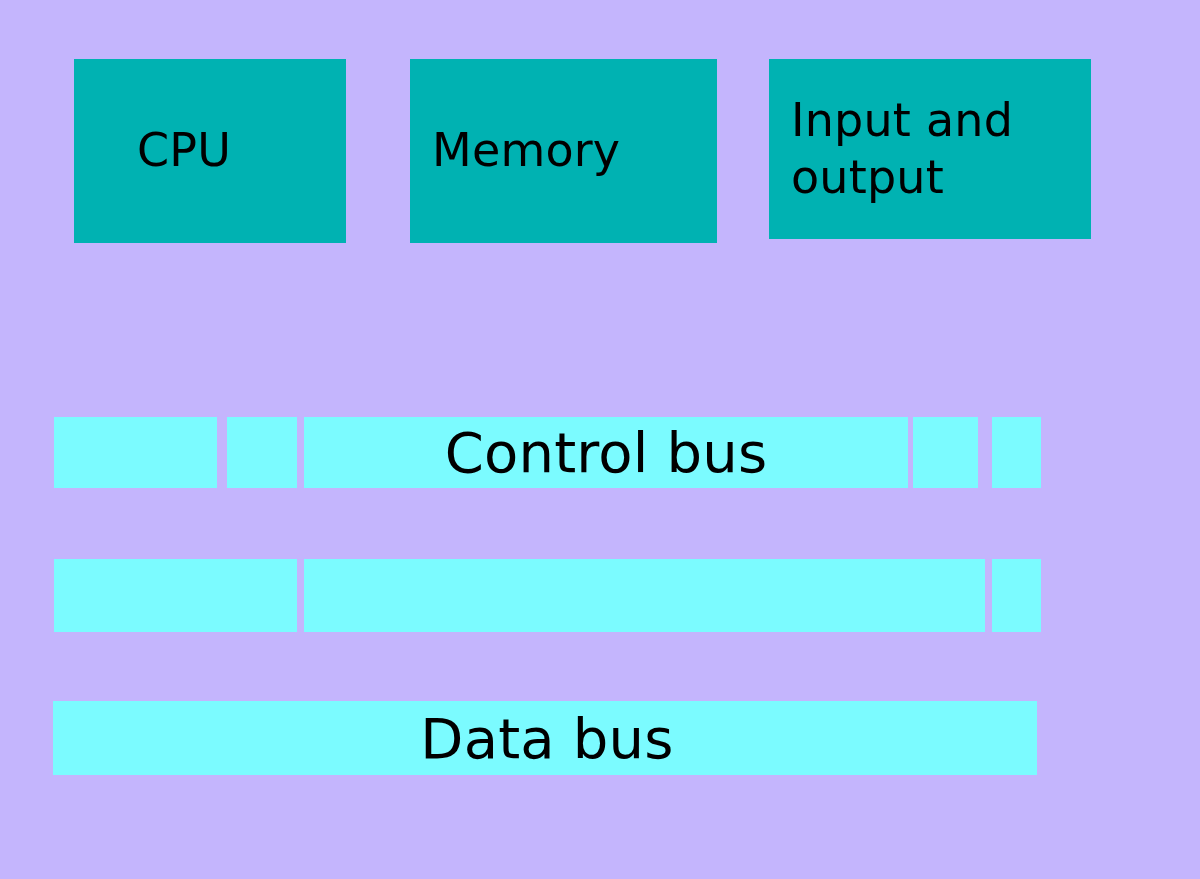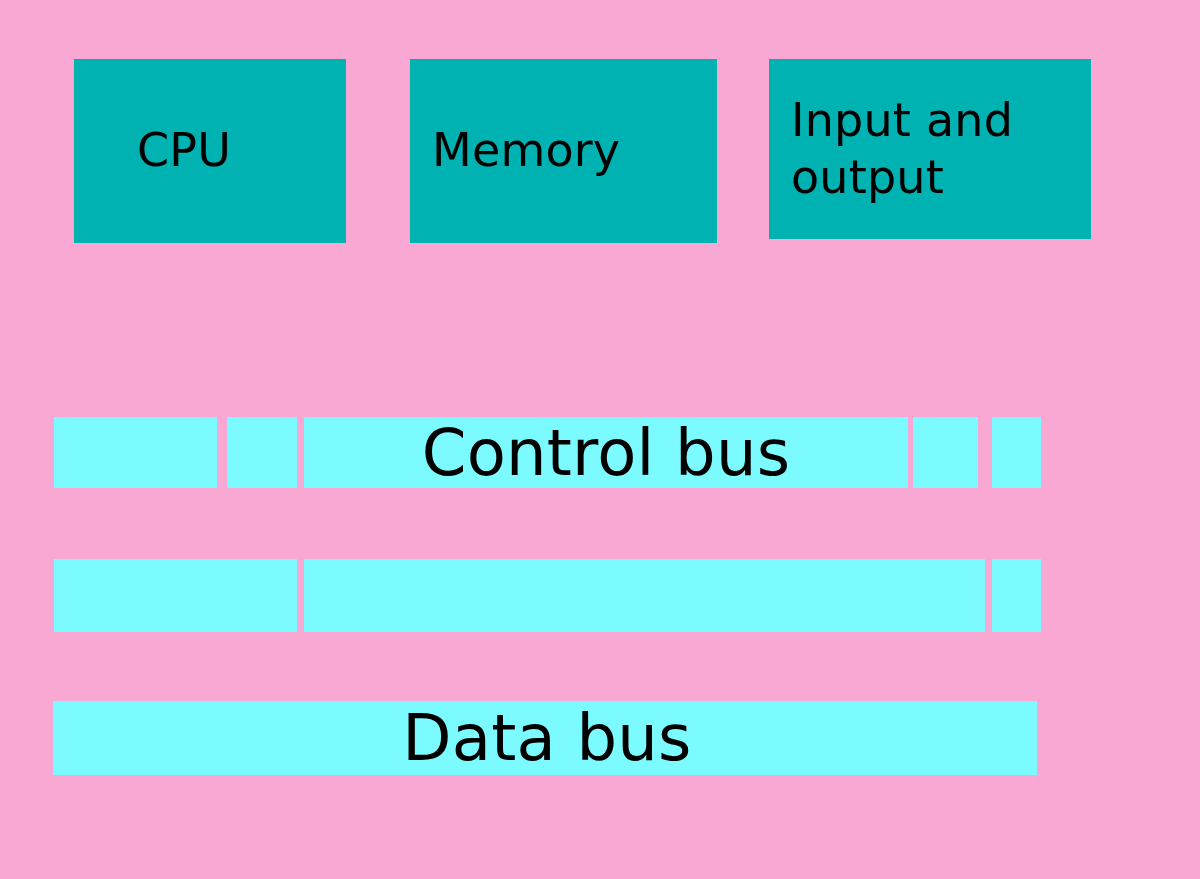--- a/index.html
+++ b/index.html
@@ -5,21 +5,21 @@
 <style>
   html, body {
     margin: 0;
     padding: 0;
     background: #000000;
   }
   #canvas {
     position: relative;
     width: 1200px;
     height: 879px;
-    background: #f9a8d4;
+    background: #c4b5fd;
     overflow: hidden;
     font-family: "DejaVu Sans", "Liberation Sans", sans-serif;
   }
   
   .component {
     position: absolute;
     background: #00b2b2;
     box-sizing: border-box;
     display: flex;
     align-items: center;
@@ -60,21 +60,21 @@
     box-sizing: border-box;
   }
   .bus-label {
     position: absolute;
     top: 0;
     height: 100%;
     display: flex;
     align-items: center;
     justify-content: center;
     color: #000000;
-    font-size: 64px;
+    font-size: 56px;
     letter-spacing: 0.2px;
     pointer-events: none;
   }
 </style>
 </head>
 <body>
 
 <div id="canvas">
 
   <div class="component" id="box-cpu">

